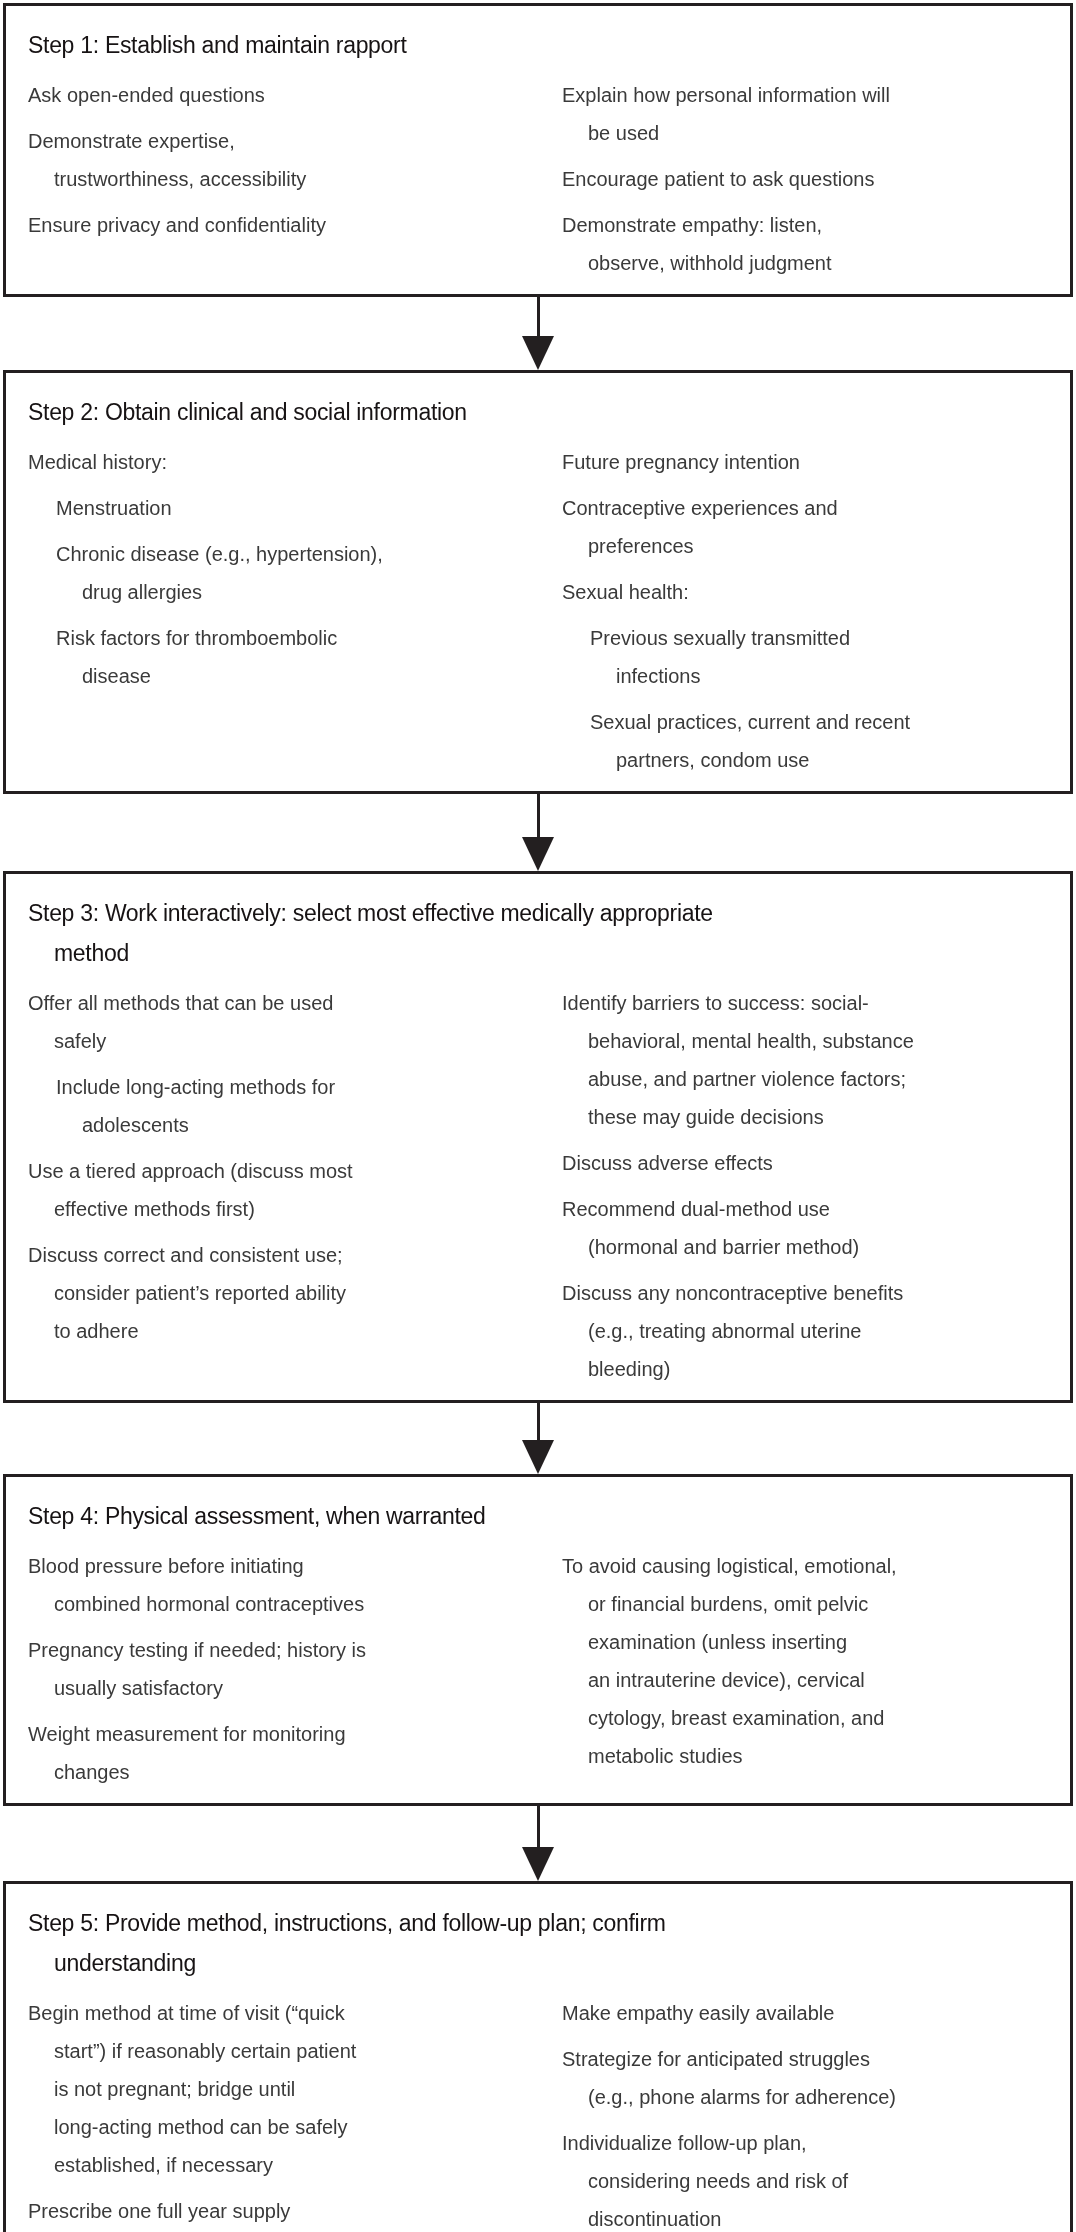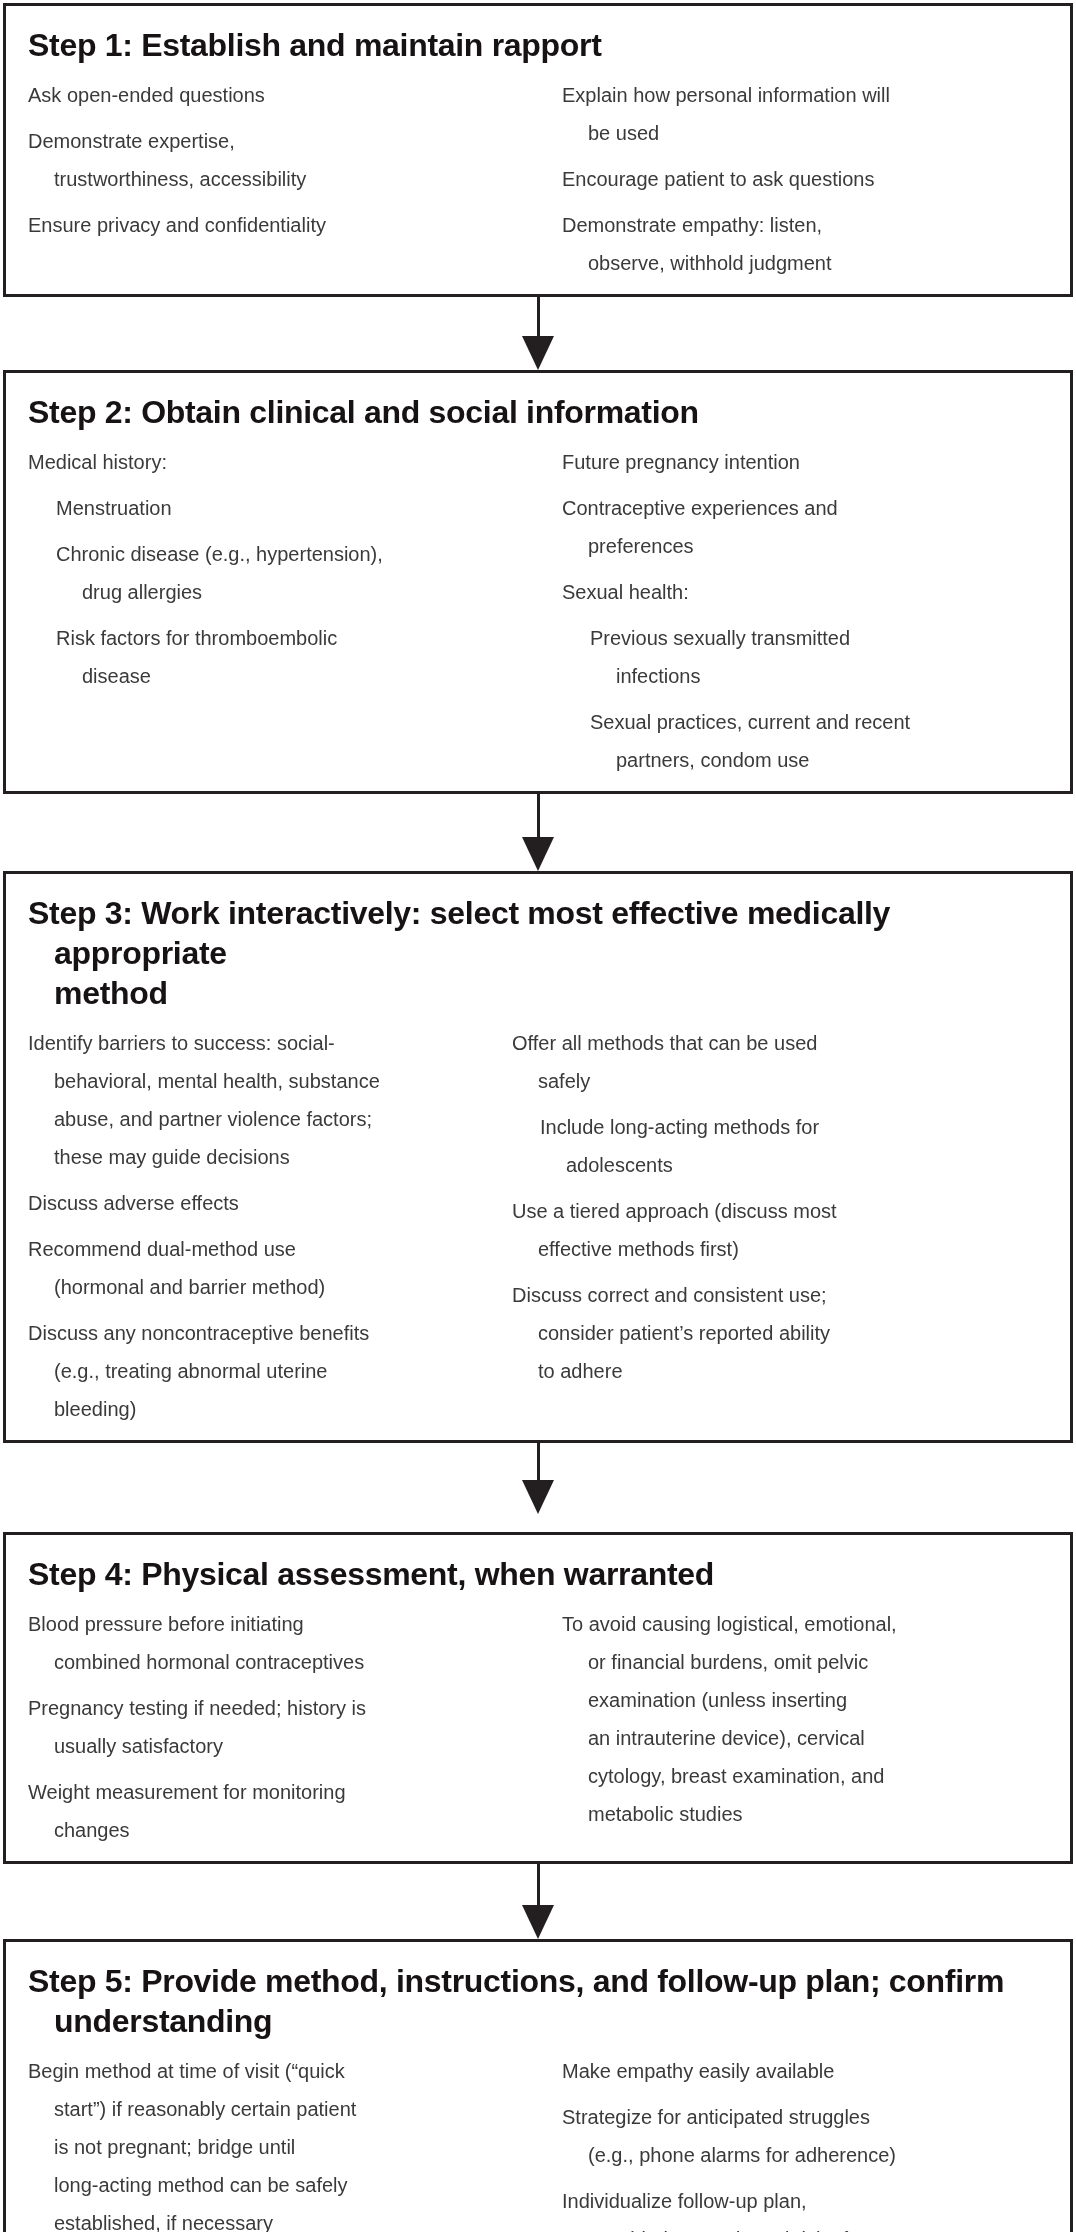--- a/index.html
+++ b/index.html
@@ -16,27 +16,27 @@
   }
   .step-box {
     box-sizing: border-box;
     border: 3px solid #231f20;
     background: #ffffff;
     padding: 19px 24px 4px 22px;
   }
   .step-1 { min-height: 289px; }
   .step-2 { min-height: 418px; }
   .step-3 { min-height: 531px; }
-  .step-4 { min-height: 328px; margin-top: 18px; }
+  .step-4 { min-height: 328px; }
   .step-5 { min-height: 364px; }
   .step-title {
     margin: 0 0 11px 0;
-    font-size: 32px;
+    font-size: 23px;
     line-height: 40px;
-    font-weight: 700;
+    font-weight: 400;
     color: #171314;
     letter-spacing: -0.3px;
     padding-left: 26px;
     text-indent: -26px;
     white-space: pre-line;
   }
   .cols { display: flex; }
   .col-left  { width: 534px; flex: none; min-width: 0; }
   .col-right { flex: 1; min-width: 0; }
   .item {
@@ -122,43 +122,43 @@
     </div>
   </section>
     <div class="arrow gap-2">
     <div class="arrow-line"></div>
     <div class="arrow-head"></div>
   </div>
     <section class="step-box step-3">
     <h2 class="step-title">Step 3: Work interactively: select most effective medically appropriate
 method</h2>
     <div class="cols">
+      <div class="col col-left">
+          <p class="item">Offer all methods that can be used
+safely</p>
+          <p class="item sub">Include long-acting methods for
+adolescents</p>
+          <p class="item">Use a tiered approach (discuss most
+effective methods first)</p>
+          <p class="item">Discuss correct and consistent use;
+consider patient’s reported ability
+to adhere</p>
+        </div>
       <div class="col col-right">
           <p class="item">Identify barriers to success: social-
 behavioral, mental health, substance
 abuse, and partner violence factors;
 these may guide decisions</p>
           <p class="item">Discuss adverse effects</p>
           <p class="item">Recommend dual-method use
 (hormonal and barrier method)</p>
           <p class="item">Discuss any noncontraceptive benefits
 (e.g., treating abnormal uterine
 bleeding)</p>
         </div>
-      <div class="col col-left">
-          <p class="item">Offer all methods that can be used
-safely</p>
-          <p class="item sub">Include long-acting methods for
-adolescents</p>
-          <p class="item">Use a tiered approach (discuss most
-effective methods first)</p>
-          <p class="item">Discuss correct and consistent use;
-consider patient’s reported ability
-to adhere</p>
-        </div>
     </div>
   </section>
     <div class="arrow gap-3">
     <div class="arrow-line"></div>
     <div class="arrow-head"></div>
   </div>
     <section class="step-box step-4">
     <h2 class="step-title">Step 4: Physical assessment, when warranted</h2>
     <div class="cols">
       <div class="col col-left">

